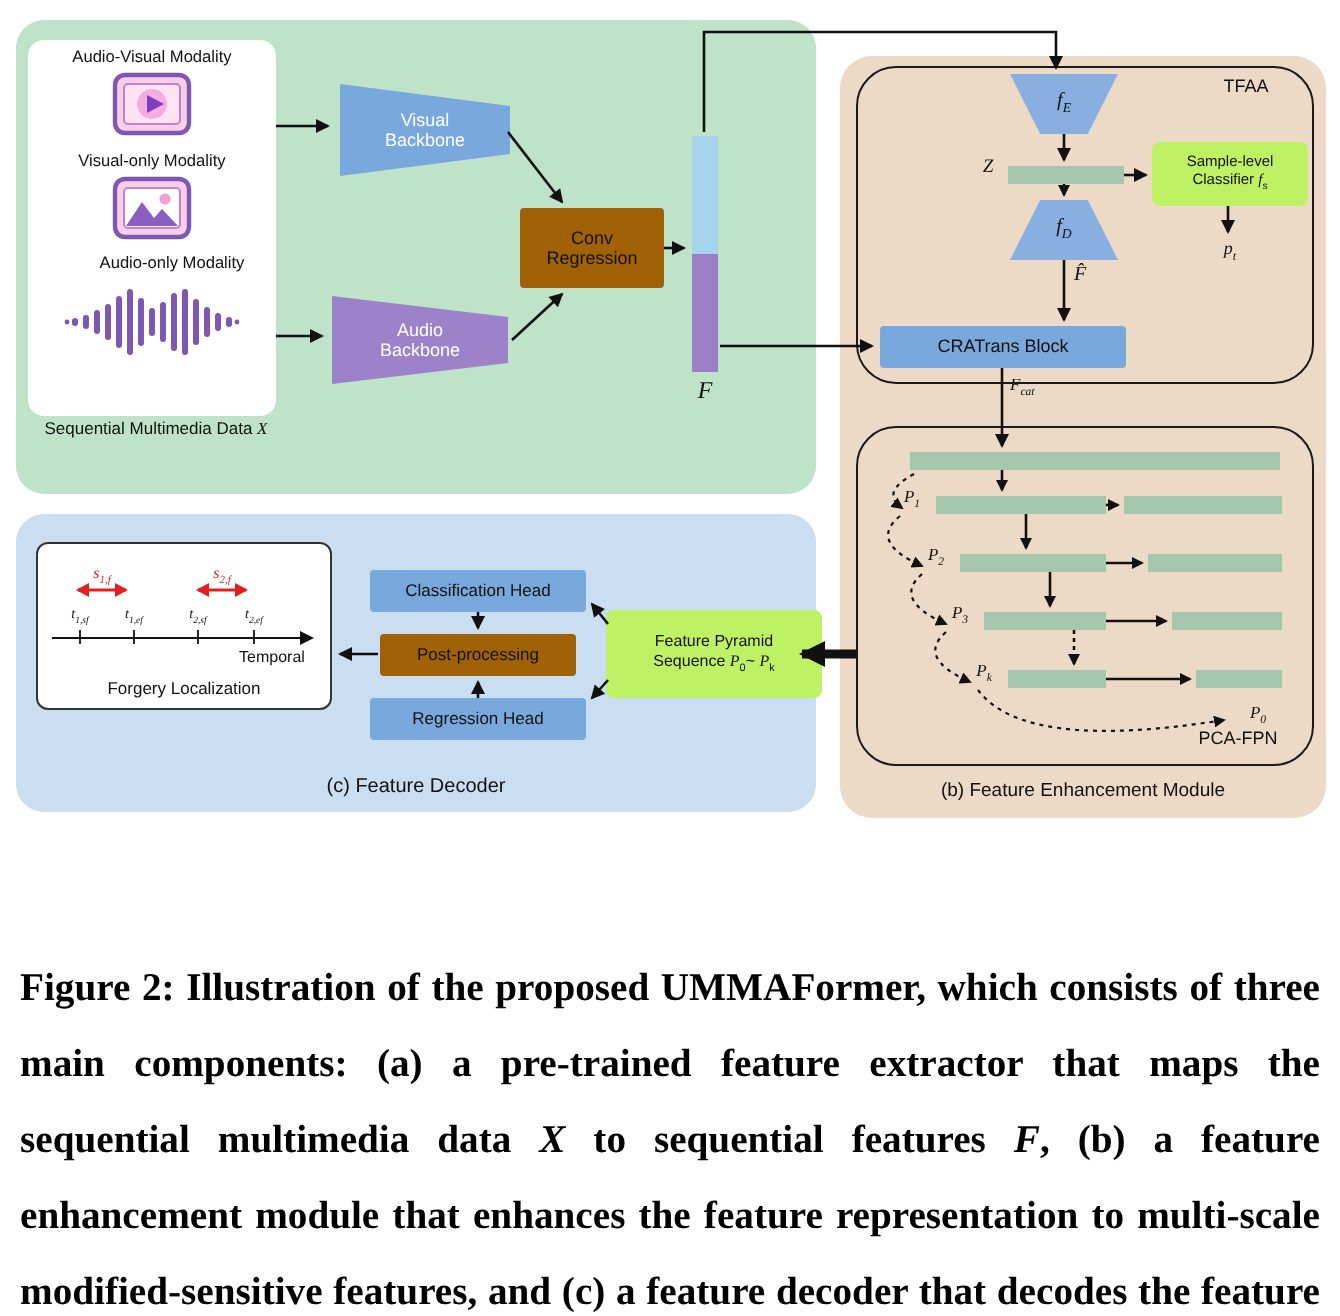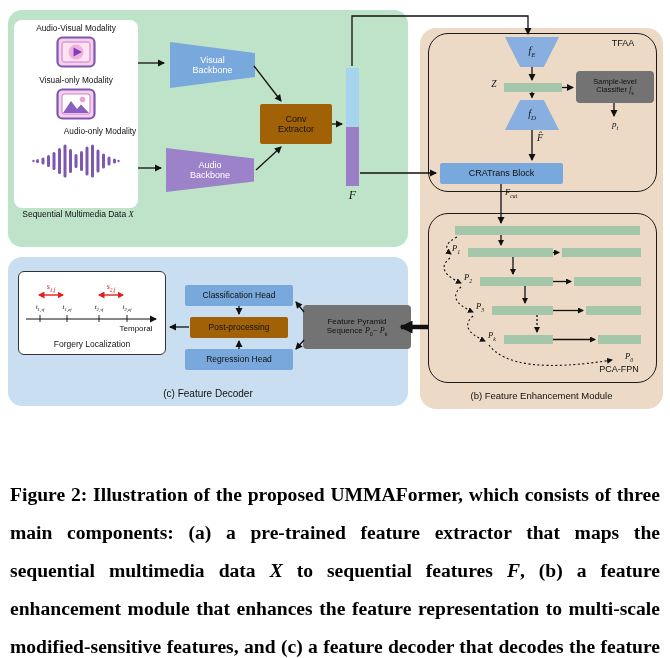--- a/index.html
+++ b/index.html
@@ -9,21 +9,21 @@
   .abs{position:absolute}
   .panel{position:absolute;border-radius:14px}
   .innerbox{position:absolute;border:1.4px solid #1a1a1a;border-radius:20px;background:transparent}
   .whitebox{position:absolute;background:#fff;border-radius:8px}
   .cbox{position:absolute;display:flex;flex-direction:column;align-items:center;
         justify-content:center;text-align:center;line-height:1.15}
   .lbl{position:absolute;text-align:center;line-height:1.15}
   .llbl{position:absolute;text-align:left;line-height:1.1}
   .bluebox{background:#79a8dc;border-radius:2px;font-size:8.5px;color:#111}
   .pinkbox{background:#a16207;border-radius:2px;font-size:9px;color:#111}
-  .tealbox{background:#737373;border-radius:4px;font-size:8px;color:#111}
+  .tealbox{background:#bef264;border-radius:4px;font-size:8px;color:#111}
   .trapblue{background:#79a8dc;color:#fff;font-size:9px;
             clip-path:polygon(0% 0%,100% 24%,100% 76%,0% 100%)}
   .trappurple{background:#9c82c8;color:#fff;font-size:9px;
             clip-path:polygon(0% 0%,100% 24%,100% 76%,0% 100%)}
   .trapenc{background:#88afe0;font-size:10px;
             clip-path:polygon(0% 0%,100% 0%,72% 100%,28% 100%)}
   .trapdec{background:#88afe0;font-size:10px;
             clip-path:polygon(28% 0%,72% 0%,100% 100%,0% 100%)}
   .gbar{position:absolute;background:#a4c7ab}
   .mvar{font-family:"Liberation Serif",serif;font-style:italic}
@@ -62,21 +62,21 @@
 
   <div class="abs" style="left:56px;top:88px;width:40px;height:32px">
     <svg width="40" height="32" viewBox="0 0 40 32">
       <rect x="1.5" y="1.5" width="37" height="29" rx="5" fill="#f8cfe8" stroke="#7d57b0" stroke-width="2.2"></rect>
       <rect x="6" y="6" width="28" height="20" rx="2" fill="#ffffff" stroke="#c87fd0" stroke-width="1"></rect>
       <circle cx="26.5" cy="11.5" r="2.8" fill="#f0a0d8"></circle>
       <path d="M7,25 L15,13 L21,21 L25,16.5 L33,25 z" fill="#8a5fc0"></path>
     </svg>
   </div>
 
-  <div class="lbl small" style="left:28px;top:127px;width:144px">Audio-only Modality</div>
+  <div class="lbl small" style="left:14px;top:127px;width:144px">Audio-only Modality</div>
 
   <div class="abs" style="left:32px;top:142px;width:88px;height:38px">
     <svg width="88" height="38" viewBox="0 0 88 38">
       <g fill="#7d57b0">
         <circle cx="1.5" cy="19" r="1.2"></circle>
         <rect x="4" y="17" width="3" height="4" rx="1.5"></rect>
         <rect x="9.5" y="15.5" width="3" height="7" rx="1.5"></rect>
         <rect x="15" y="13" width="3" height="12" rx="1.5"></rect>
         <rect x="20.5" y="10" width="3" height="18" rx="1.5"></rect>
         <rect x="26" y="6" width="3" height="26" rx="1.5"></rect>
@@ -105,21 +105,21 @@
     <span>Backbone</span>
   </div>
 
   <div class="cbox trappurple" style="left:166px;top:148px;width:88px;height:44px">
     <span>Audio</span>
     <span>Backbone</span>
   </div>
 
   <div class="cbox pinkbox" style="left:260px;top:104px;width:72px;height:40px">
     <span>Conv</span>
-    <span>Extractor</span>
+    <span>Regression</span>
   </div>
 
   <div class="abs" style="left:346px;top:68px;width:13px;height:118px">
     <div style="width:13px;height:59px;background:#a6d4ec"></div>
     <div style="width:13px;height:59px;background:#9a7fc4"></div>
   </div>
   <div class="lbl mvar" style="left:340px;top:189px;width:25px;font-size:12px">F</div>
 
   <div class="innerbox" style="left:428px;top:33px;width:229px;height:159px"></div>
 

